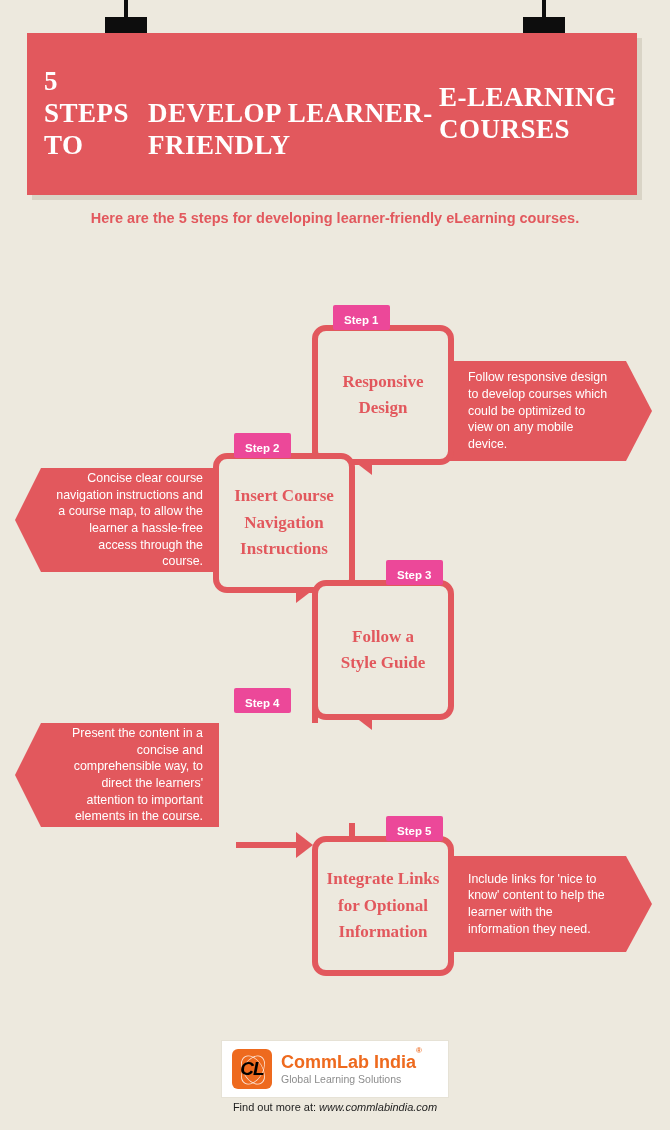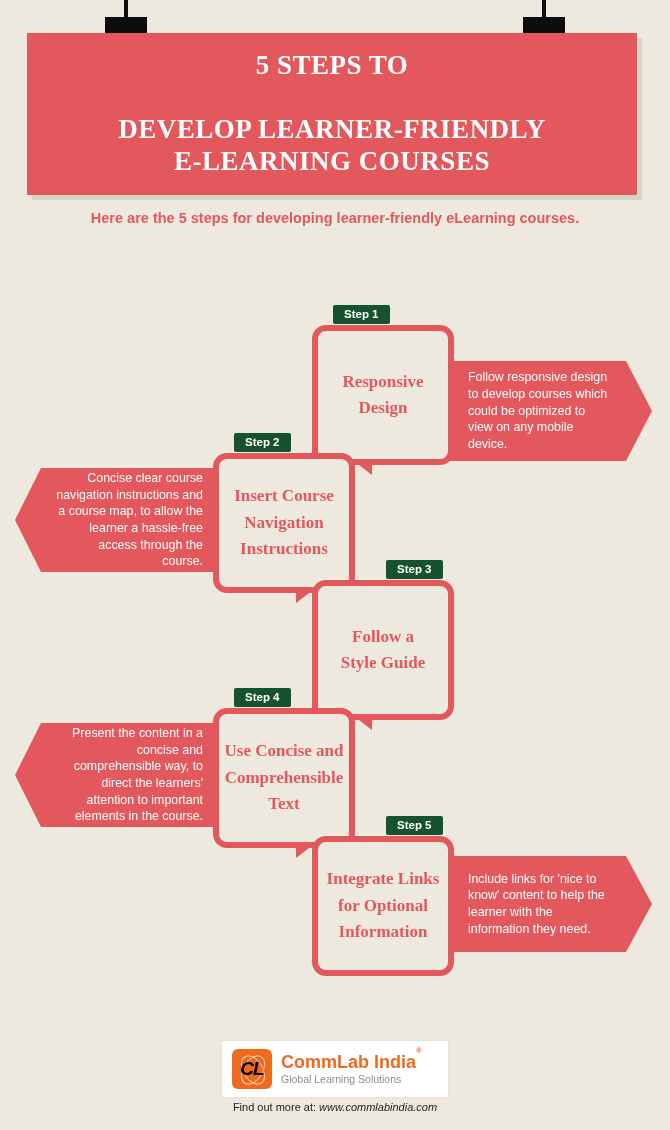--- a/index.html
+++ b/index.html
@@ -16,23 +16,23 @@
   .hanger-block{position:absolute;width:42px;height:34px;background:#0d0d0d;}
   .header-shadow{
     position:absolute;left:32px;top:38px;width:610px;height:162px;
     background:#d9d4c6;
   }
   .header-band{
     position:absolute;left:27px;top:33px;width:610px;height:162px;
     background:#E2585D;
   }
   .header-title{
-    position:absolute;left:27px;top:33px;width:610px;height:162px;
-    display:flex;flex-direction:column;align-items:center;justify-content:center;
-    color:#fff;text-align:right;
+    position:absolute;left:44px;top:33px;width:610px;height:162px;
+    display:flex;flex-direction:row;align-items:center;justify-content:center;
+    color:#fff;text-align:left;
     font-family:"Liberation Serif", serif;
     font-weight:bold;letter-spacing:.5px;line-height:1.18;
   }
   .title-l1{font-size:27px;}
   .title-l2{font-size:27px;margin-top:32px;}
   .title-l3{font-size:27px;}
   .subtitle{
     position:absolute;left:0;right:0;top:210px;text-align:center;
     color:#E2585D;font-weight:bold;font-size:14.5px;
     font-family:"Liberation Sans", sans-serif;
@@ -48,23 +48,23 @@
     display:flex;align-items:center;justify-content:center;
     text-align:center;
     color:#E2585D;font-weight:bold;
     font-size:17px;line-height:1.55;
     box-sizing:border-box;
     z-index:4;
     font-family:Liberation Serif, serif;
   }
   .step-tab{
     position:absolute;
-    background:#14532d;
+    background:#ec4899;
     color:#fff;font-weight:bold;font-size:11.5px;
-    padding:3px 11px 4px 11px;
+    padding:9px 11px 4px 11px;
     border-radius:2px;
     z-index:6;
     white-space:nowrap;
   }
 
   
   .banner{
     position:absolute;
     background:#E2585D;
     color:#fff;font-size:12.4px;line-height:1.35;
@@ -188,25 +188,20 @@
     <div class="step-box" style="left:312px;top:580px;width:142px;height:140px;">
       <div style="white-space:pre-line;">Follow a
 Style Guide</div>
     </div>
 
     <div class="conn" style="left:312px;top:695px;width:6px;height:28px;"></div>
     <div class="conn" style="left:370px;top:714px;width:60px;height:6px;"></div>
     <div class="arrow-l" style="left:355px;top:704px;"></div>
 
     <div class="step-tab" style="left:234px;top:688px;">Step 4</div>
-    <div class="step-box" style="left:213px;top:708px;width:142px;height:140px;">
-      <div style="white-space:pre-line;">Use Concise and
-Comprehensible
-Text</div>
-    </div>
     <div class="banner banner-l" style="left:15px;top:723px;width:204px;height:104px;">
       <span>Present the content in a concise and comprehensible way, to direct the learners' attention to important elements in the course.</span>
     </div>
 
     <div class="conn" style="left:349px;top:823px;width:6px;height:28px;"></div>
     <div class="conn" style="left:236px;top:842px;width:60px;height:6px;"></div>
     <div class="arrow-r" style="left:296px;top:832px;"></div>
 
     <div class="step-tab" style="left:386px;top:816px;">Step 5</div>
     <div class="step-box" style="left:312px;top:836px;width:142px;height:140px;">

